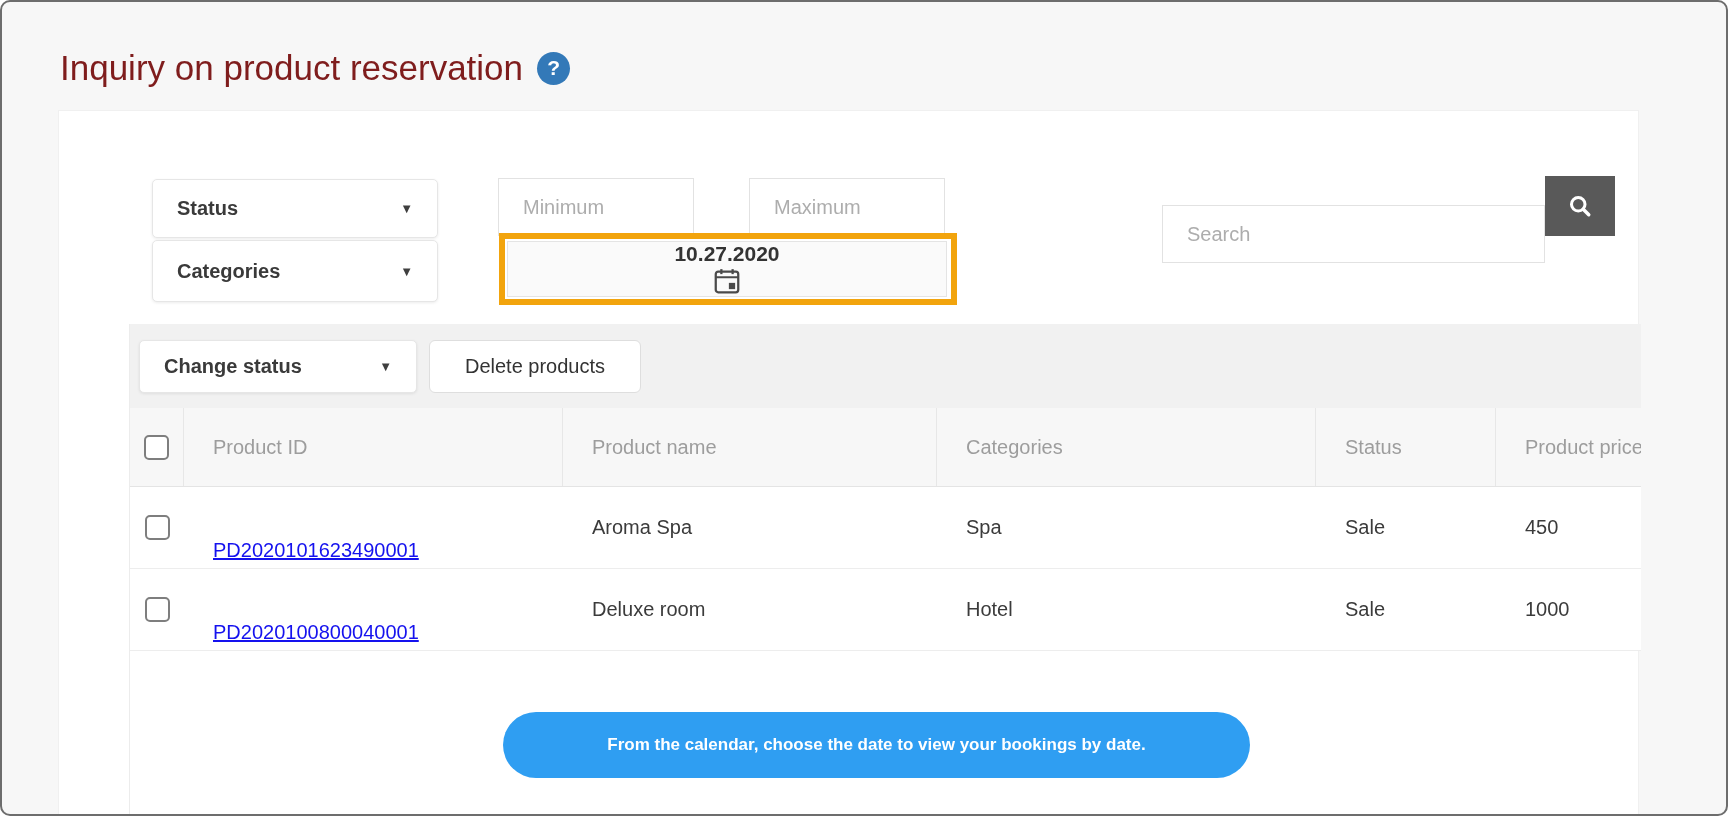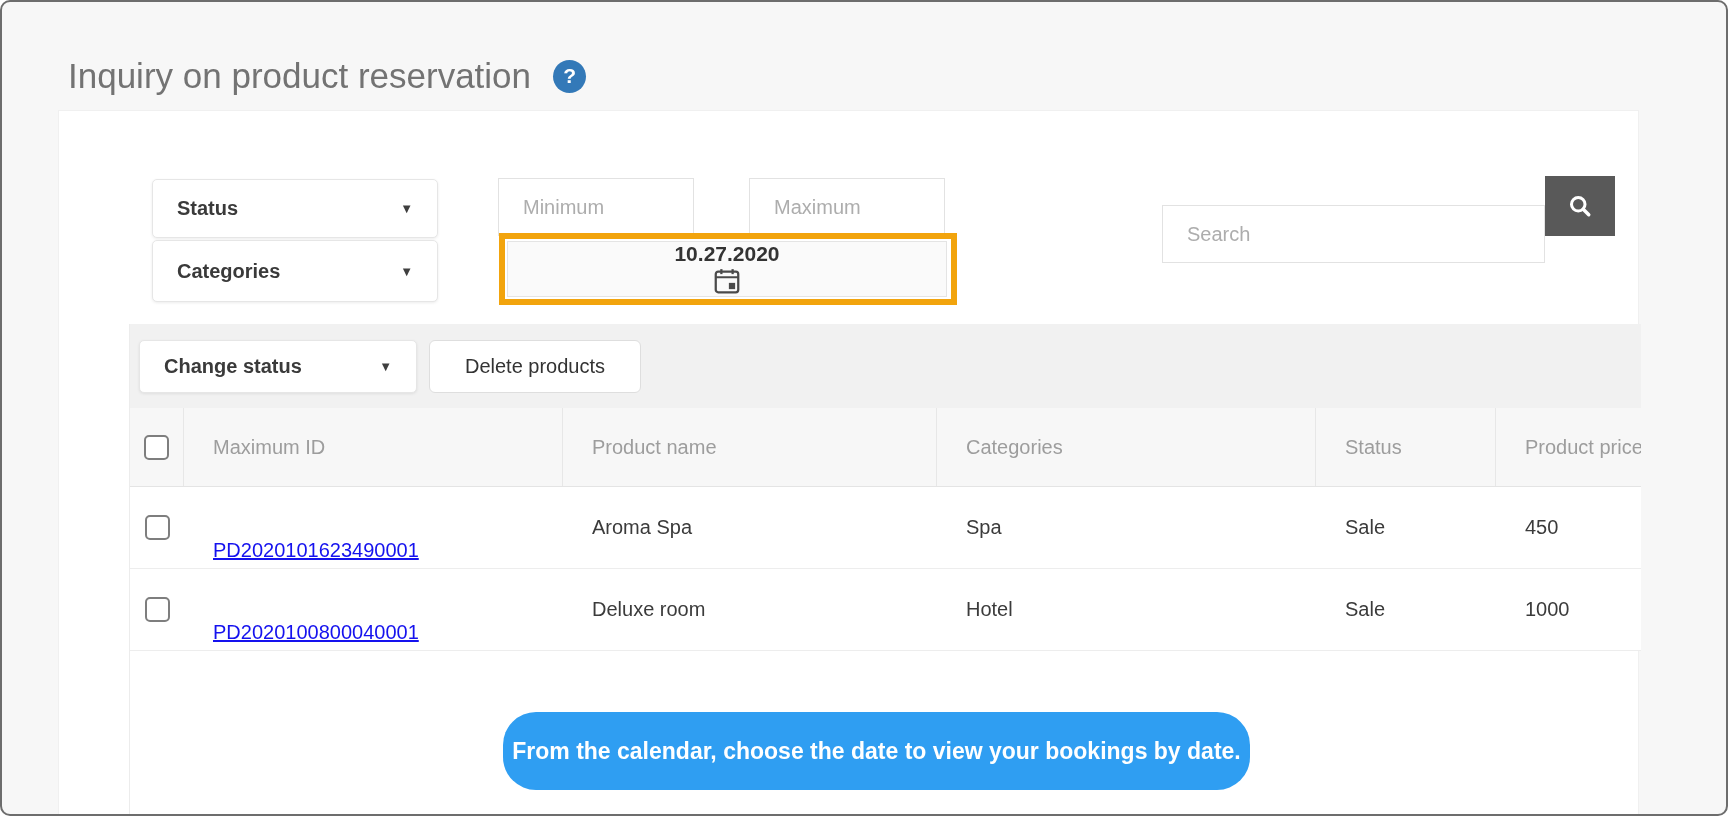--- a/index.html
+++ b/index.html
@@ -2,21 +2,21 @@
 <html><head>
 <meta charset="utf-8">
 <style>
   html,body{margin:0;padding:0;background:#fff;}
   body{font-family:"Liberation Sans","DejaVu Sans",sans-serif;}
   .stage{position:relative;width:1728px;height:816px;}
   .frame{position:absolute;inset:0;background:#f7f7f7;border:2px solid #6d6d6d;border-radius:10px;overflow:hidden;box-sizing:border-box;}
 
   
   .page-header{position:absolute;left:58px;top:46px;display:flex;align-items:center;gap:14px;}
-  .page-header h1{margin:8px;font-size:35px;font-weight:500;color:#737373;}
+  .page-header h1{margin:0;font-size:35px;font-weight:500;color:#7f1d1d;}
   .help{width:33px;height:33px;border-radius:50%;background:#3379b8;color:#fff;font-weight:700;font-size:21px;display:flex;align-items:center;justify-content:center;cursor:pointer;}
 
   
   .card{position:absolute;left:56px;top:108px;width:1581px;height:706px;background:#fff;border:1px solid #f0f0f0;box-sizing:border-box;}
 
   
   .select-box{position:absolute;background:#fff;border:1px solid #e6e6e6;border-radius:5px;box-shadow:0 1px 3px rgba(0,0,0,.08);display:flex;align-items:center;justify-content:space-between;padding:0 24px;box-sizing:border-box;font-size:20px;font-weight:700;color:#3a3a3a;cursor:pointer;}
   .caret{font-size:13px;color:#3f3f3f;}
   .input{position:absolute;background:#fff;border:1px solid #e2e2e2;box-sizing:border-box;font-size:20px;color:#3c3c3c;padding:12px 24px;outline:none;font-family:inherit;}
   .input::placeholder{color:#adadad;}
@@ -42,21 +42,21 @@
   .thead .cell:last-child{border-right:none;}
   .thead .cell.ck{justify-content:center;padding-left:0;}
   .tbody{position:absolute;left:0;top:163px;width:1606px;}
   .trow{height:82px;background:#fff;border-bottom:1px solid #ededed;box-sizing:border-box;}
   .trow .cell{display:flex;align-items:center;font-size:20px;color:#3b3b3b;padding-left:29px;white-space:nowrap;overflow:hidden;}
   .trow .cell.ck{justify-content:center;padding-left:0;}
   .idlink{color:#1512ee;text-decoration:underline;cursor:pointer;margin-top:46px;}
   .cbx{width:21px;height:21px;border:2px solid #7e7e7e;border-radius:5px;background:#fff;cursor:pointer;flex:none;}
 
   
-  .callout{position:absolute;left:373px;top:388px;width:747px;height:78px;border-radius:33px;background:#2f9ef2;color:#fff;font-size:23px;font-weight:700;display:flex;align-items:center;justify-content:center;white-space:nowrap;padding:0 10px;box-sizing:border-box;text-align:center;}
+  .callout{position:absolute;left:373px;top:388px;width:747px;height:66px;border-radius:33px;background:#2f9ef2;color:#fff;font-size:17px;font-weight:700;display:flex;align-items:center;justify-content:center;white-space:nowrap;padding:0 10px;box-sizing:border-box;text-align:center;}
 </style>
 </head>
 <body>
 
 <div class="stage">
   <div class="frame">
 
     <div class="page-header">
       <h1>Inquiry on product reservation</h1>
       <div class="help">
@@ -97,21 +97,21 @@
       </svg>
     </button>
 
     <div class="table-area">
       <div class="toolbar-strip" style="left:0;top:0;"></div>
 
       <div class="tgrid thead">
         <div class="cell ck">
             <span class="cbx"></span>
           </div>
-        <div class="cell">Maximum ID</div>
+        <div class="cell">Product ID</div>
         <div class="cell">Product name</div>
         <div class="cell">Categories</div>
         <div class="cell">Status</div>
         <div class="cell">Product price</div>
       </div>
 
       <div class="tbody">
           <div class="tgrid trow">
             <div class="cell ck">
               <span class="cbx"></span>

